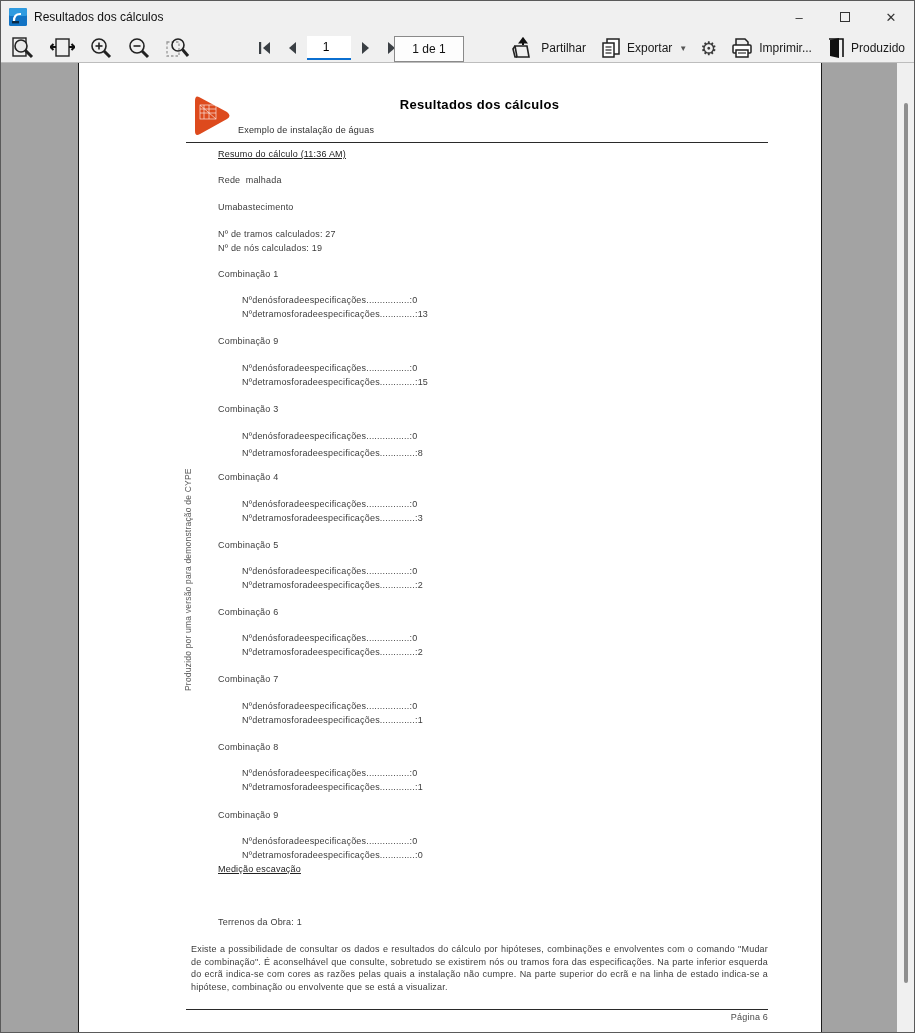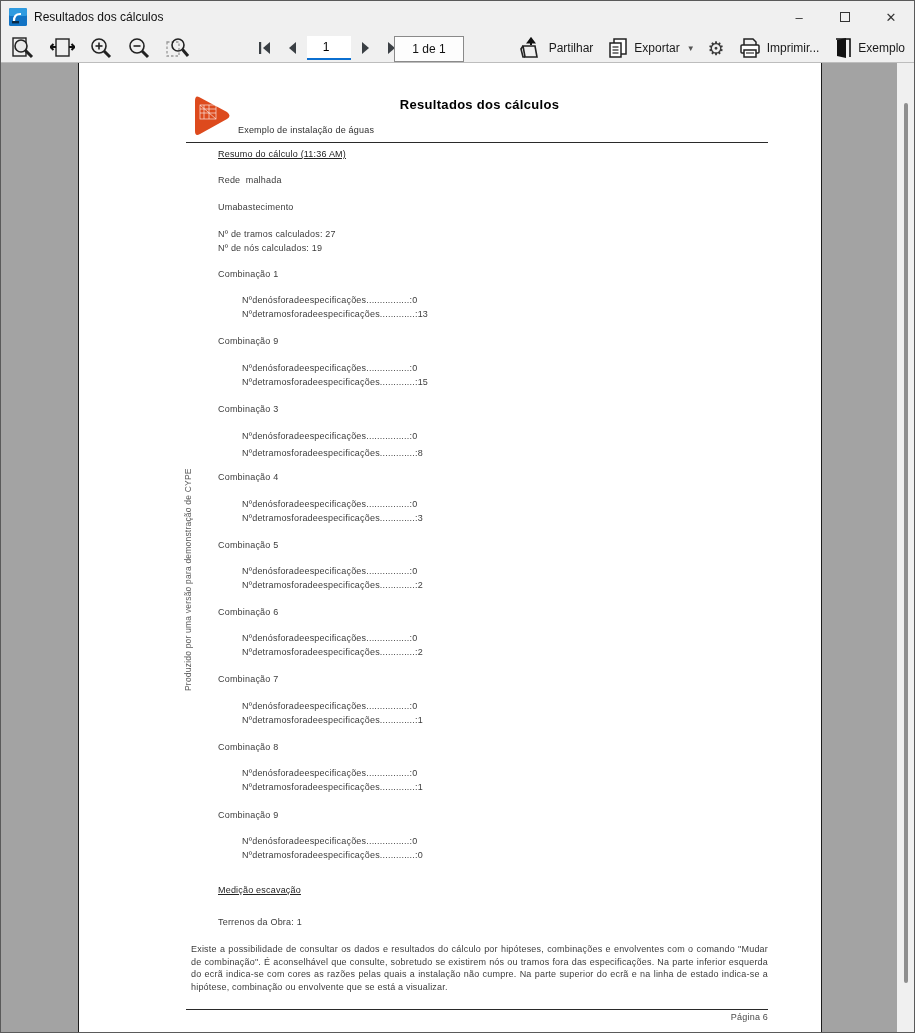--- a/index.html
+++ b/index.html
@@ -199,21 +199,21 @@
           <rect x="6" y="13" width="12" height="7" fill="#fff" stroke="#222" stroke-width="1.5"></rect>
           <line x1="8" y1="16" x2="16" y2="16" stroke="#222" stroke-width="1.1"></line>
         </svg>
         <span>Imprimir...</span>
       </div>
       <div class="labeled-btn">
         <svg width="20" height="22" viewBox="0 0 20 22">
           <path d="M3 2 L17 2 L17 20" fill="none" stroke="#111" stroke-width="1.6"></path>
           <path d="M4 3 L13 1 L13 21 L4 19 Z" fill="#111"></path>
         </svg>
-        <span>Exemplo</span>
+        <span>Produzido</span>
       </div>
     </div>
   </div>
 
   <div class="canvas">
 
     <div class="page">
       <div class="content">
 
         <svg class="logo" viewBox="0 0 40 46">
@@ -266,21 +266,21 @@
         <div class="abs combo-line" style="top:652px">Nºdetramosforadeespecificações.............:1</div>
 
         <div class="abs" style="top:679px">Combinação 8</div>
         <div class="abs combo-line" style="top:705px">Nºdenósforadeespecificações................:0</div>
         <div class="abs combo-line" style="top:719px">Nºdetramosforadeespecificações.............:1</div>
 
         <div class="abs" style="top:747px">Combinação 9</div>
         <div class="abs combo-line" style="top:773px">Nºdenósforadeespecificações................:0</div>
         <div class="abs combo-line" style="top:787px">Nºdetramosforadeespecificações.............:0</div>
 
-        <div class="abs underlined" style="top:822px">Medição escavação</div>
+        <div class="abs underlined" style="top:801px">Medição escavação</div>
         <div class="abs" style="top:854px">Terrenos da Obra: 1</div>
 
         <div class="paragraph">Existe a possibilidade de consultar os dados e resultados do cálculo por hipóteses, combinações e envolventes com o comando "Mudar de combinação". É aconselhável que consulte, sobretudo se existirem nós ou tramos fora das especificações. Na parte inferior esquerda do ecrã indica-se com cores as razões pelas quais a instalação não cumpre. Na parte superior do ecrã e na linha de estado indica-se a hipótese, combinação ou envolvente que se está a visualizar.</div>
 
         <div class="footer-rule"></div>
         <div class="footer-label">Página 6</div>
 
         <div class="watermark">Produzido por uma versão para demonstração de CYPE</div>
       </div>
     </div>

